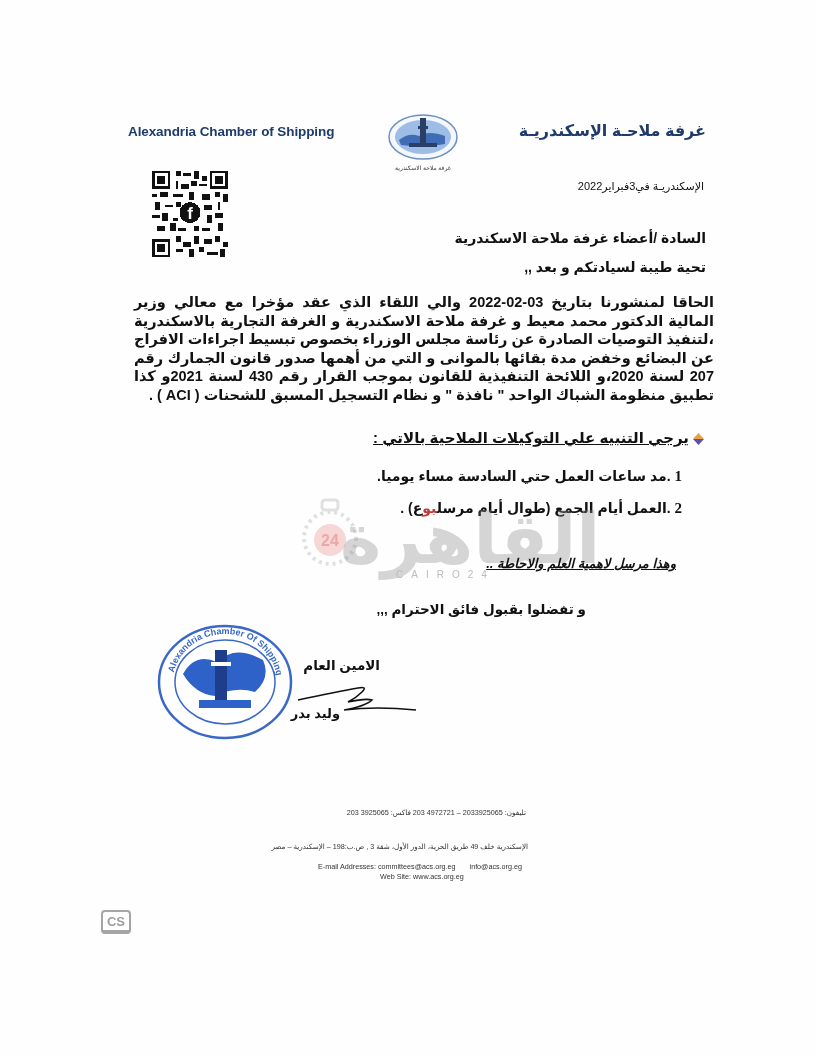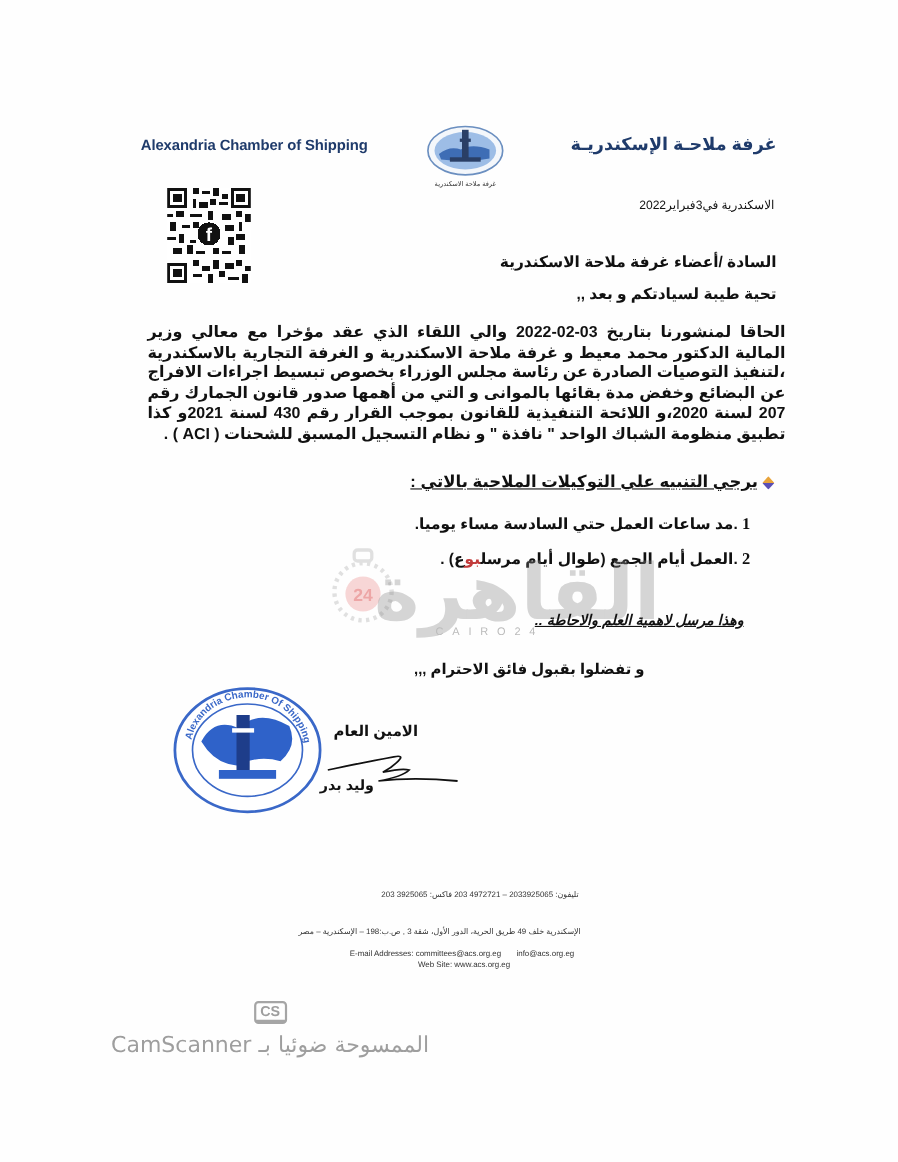--- a/index.html
+++ b/index.html
@@ -124,21 +124,21 @@
     <rect x="9" y="30" width="3" height="1"></rect>
       <rect x="14" y="30" width="2" height="3"></rect>
       <rect x="18" y="29" width="2" height="2"></rect>
       <rect x="21" y="31" width="4" height="1"></rect>
       <rect x="26" y="30" width="2" height="3"></rect>
     <circle cx="14.5" cy="16" r="4"></circle>
   </g>
   <text x="14.5" y="18.6" font-size="6.5" font-weight="bold" fill="#fff" text-anchor="middle" font-family="Liberation Sans, sans-serif">f</text>
 </svg>
 
-<div id="date" class="abs rtl">الاسكندرية في3فبراير2022</div>
+<div id="date" class="abs rtl">الإسكندريـة في3فبراير2022</div>
 <div id="to" class="abs rtl">السادة /أعضاء غرفة ملاحة الاسكندرية</div>
 <div id="greet" class="abs rtl">تحية طيبة لسيادتكم و بعد ,,</div>
 
 <div id="para" class="abs rtl">الحاقا لمنشورنا بتاريخ 03-02-2022 والي اللقاء الذي عقد مؤخرا مع معالي وزير المالية الدكتور محمد معيط و غرفة ملاحة الاسكندرية و الغرفة التجارية بالاسكندرية ،لتنفيذ التوصيات الصادرة عن رئاسة مجلس الوزراء بخصوص تبسيط اجراءات الافراج عن البضائع وخفض مدة بقائها بالموانى و التي من أهمها صدور قانون الجمارك رقم 207 لسنة 2020،و اللائحة التنفيذية للقانون بموجب القرار رقم 430 لسنة 2021و كذا تطبيق منظومة الشباك الواحد " نافذة " و نظام التسجيل المسبق للشحنات ( ACI ) .</div>
 
 <div id="notice" class="abs rtl">
   <svg id="notice-icon" viewBox="0 0 11 12">
     <polygon points="5.5,0 11,6 0,6" fill="#e8a33a"></polygon>
     <polygon points="0,6 11,6 5.5,12" fill="#5a4fb5"></polygon>
   </svg><span>يرجي التنبيه علي التوكيلات الملاحية بالاتي :</span>
@@ -185,14 +185,13 @@
 <div id="ft1" class="abs rtl">الإسكندرية خلف 49 طريق الحرية، الدور الأول، شقة 3 , ص.ب:198 – الإسكندرية – مصر</div>
 <div id="ft2" class="abs rtl">تليفون: 2033925065 – 4972721 203 فاكس: 3925065 203</div>
 <div id="ft3" class="abs">
   <span>E-mail Addresses:</span>
   <a style="color:#333;text-decoration:none">committees@acs.org.eg</a><span class="gap"></span><a style="color:#333;text-decoration:none">info@acs.org.eg</a>
 </div>
 <div id="ft4" class="abs">Web Site: www.acs.org.eg</div>
 
 <div id="cs" class="abs">
   <div id="cs-badge">CS</div>
-  <div id="cs-text">الممسوحة ضوئيا بـ CamScanner</div>
 </div>
 
 </body></html>

